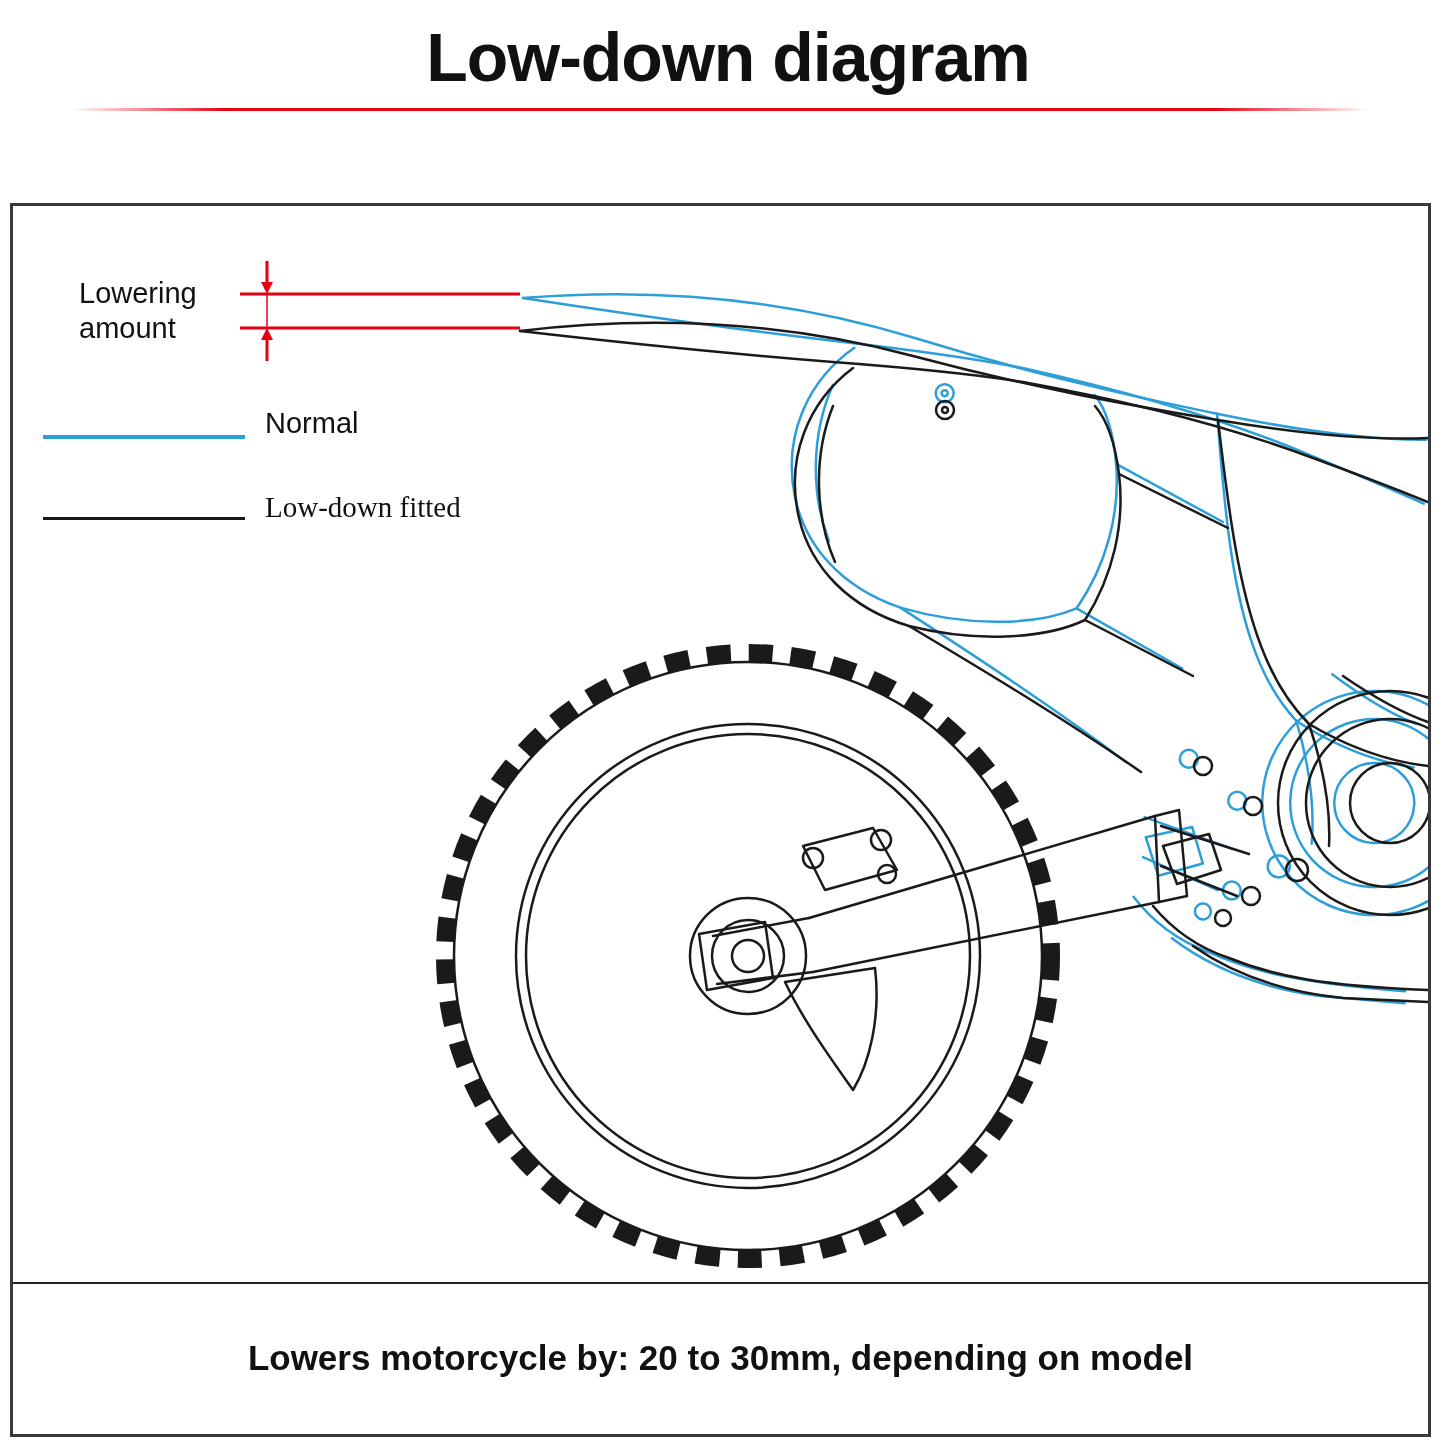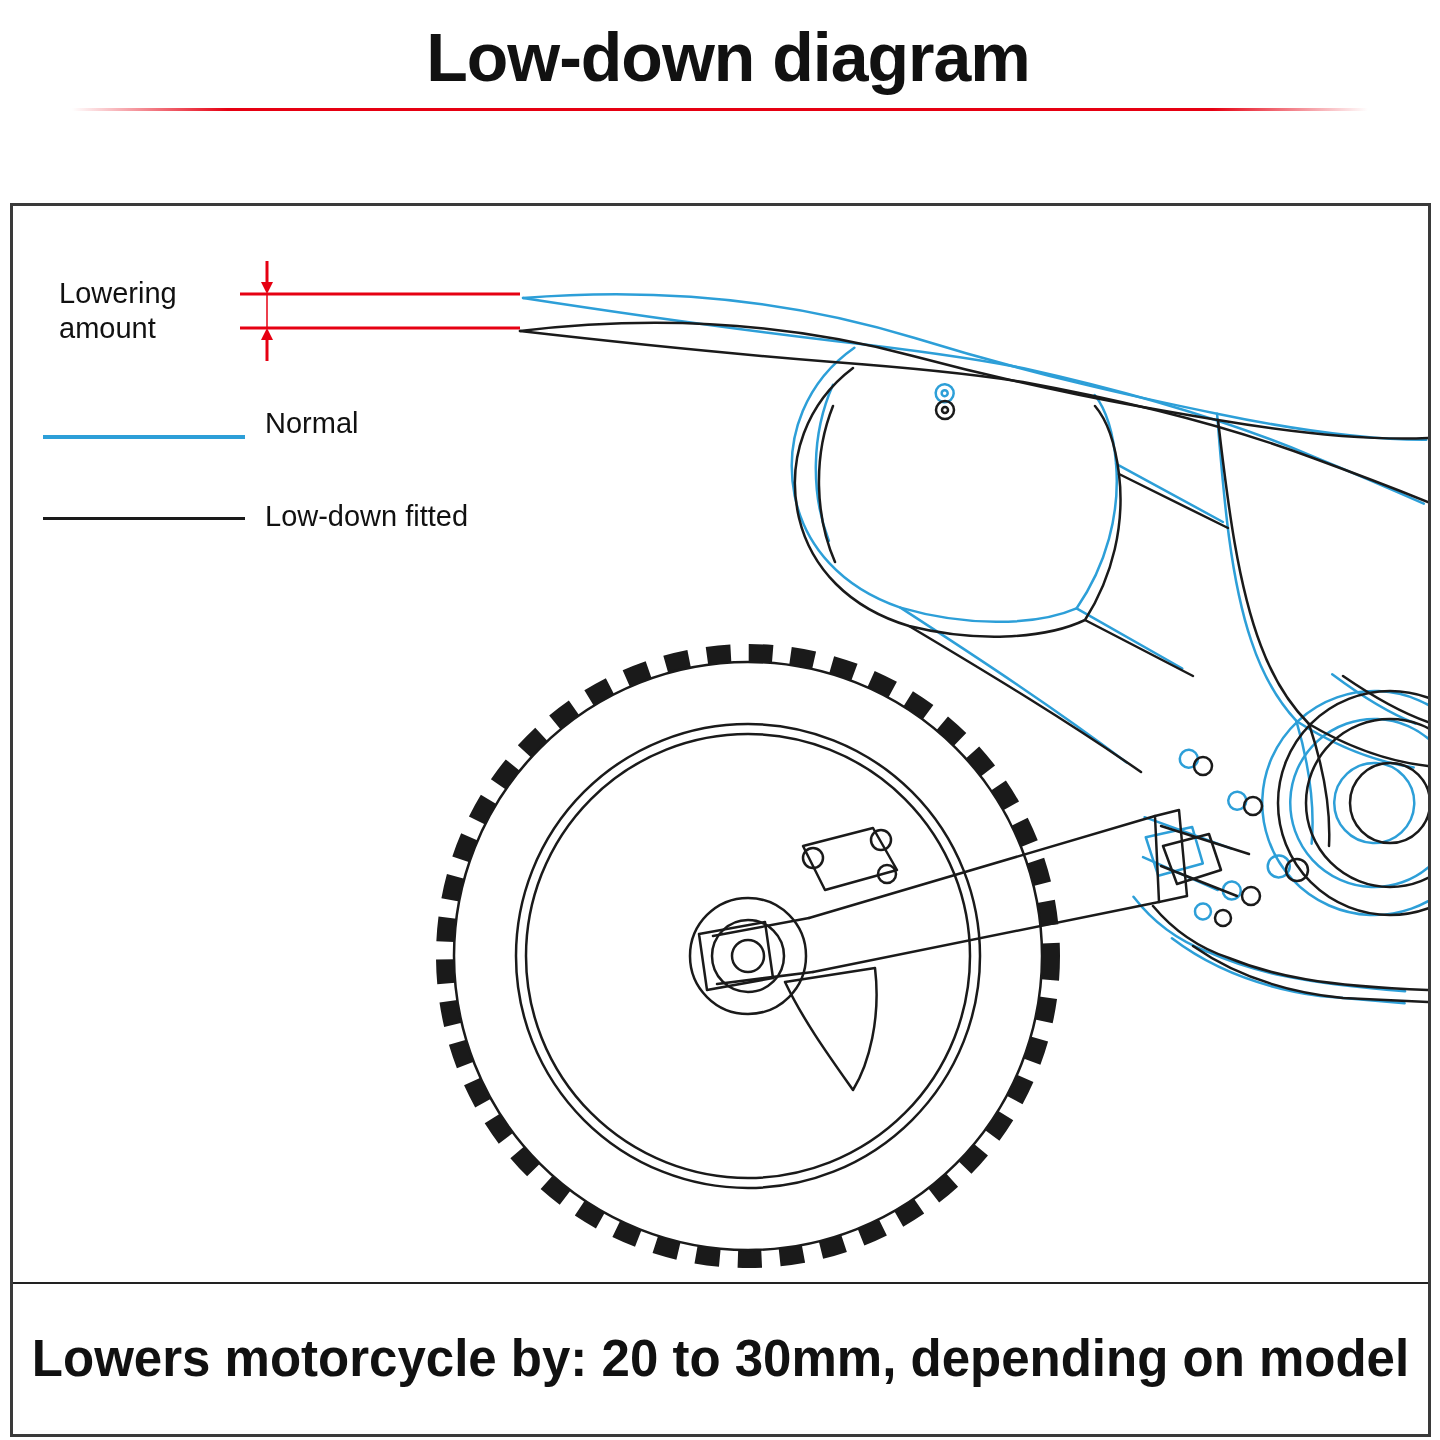--- a/index.html
+++ b/index.html
@@ -14,31 +14,31 @@
   .title-underline{
     position:absolute;top:108px;left:72px;width:1296px;height:3px;
     background:linear-gradient(90deg,rgba(230,0,18,0) 0%,#e60012 12%,#e60012 88%,rgba(230,0,18,0) 100%);
   }
   .diagram-box{
     position:absolute;left:10px;top:203px;width:1421px;height:1234px;
     border:3px solid #3a3a3a;box-sizing:border-box;background:#fff;
   }
   .drawing{position:absolute;left:0;top:0;width:1415px;height:1076px;display:block;}
   .float-label{position:absolute;font-size:29px;line-height:1.2;color:#111;}
-  .lowering-label{left:46px;top:70px;white-space:pre-line;}
+  .lowering-label{left:66px;top:70px;white-space:pre-line;}
   .legend-label-normal{left:252px;top:200px;}
-  .legend-label-lowdown{left:252px;top:293px;}
+  .legend-label-lowdown{left:252px;top:284px;font-family:Liberation Serif, serif;}
   .swatch{position:absolute;left:30px;}
   .swatch-normal{top:229px;width:202px;height:4px;background:#2d9fd8;}
   .swatch-lowdown{top:311px;width:202px;height:3px;background:#1a1a1a;}
   .divider{position:absolute;left:0;top:1076px;width:100%;height:2px;background:#222;}
   .caption-row{
     position:absolute;left:0;top:1078px;width:100%;height:148px;
     display:flex;align-items:center;justify-content:center;
-    font-size:51px;font-weight:bold;color:#111;text-align:center;
+    font-size:35px;font-weight:bold;color:#111;text-align:center;
   }
 </style>
 </head>
 <body>
 
 <h1 class="page-title">Low-down diagram</h1>
 <div class="title-underline"></div>
 
 <div class="diagram-box">
 

